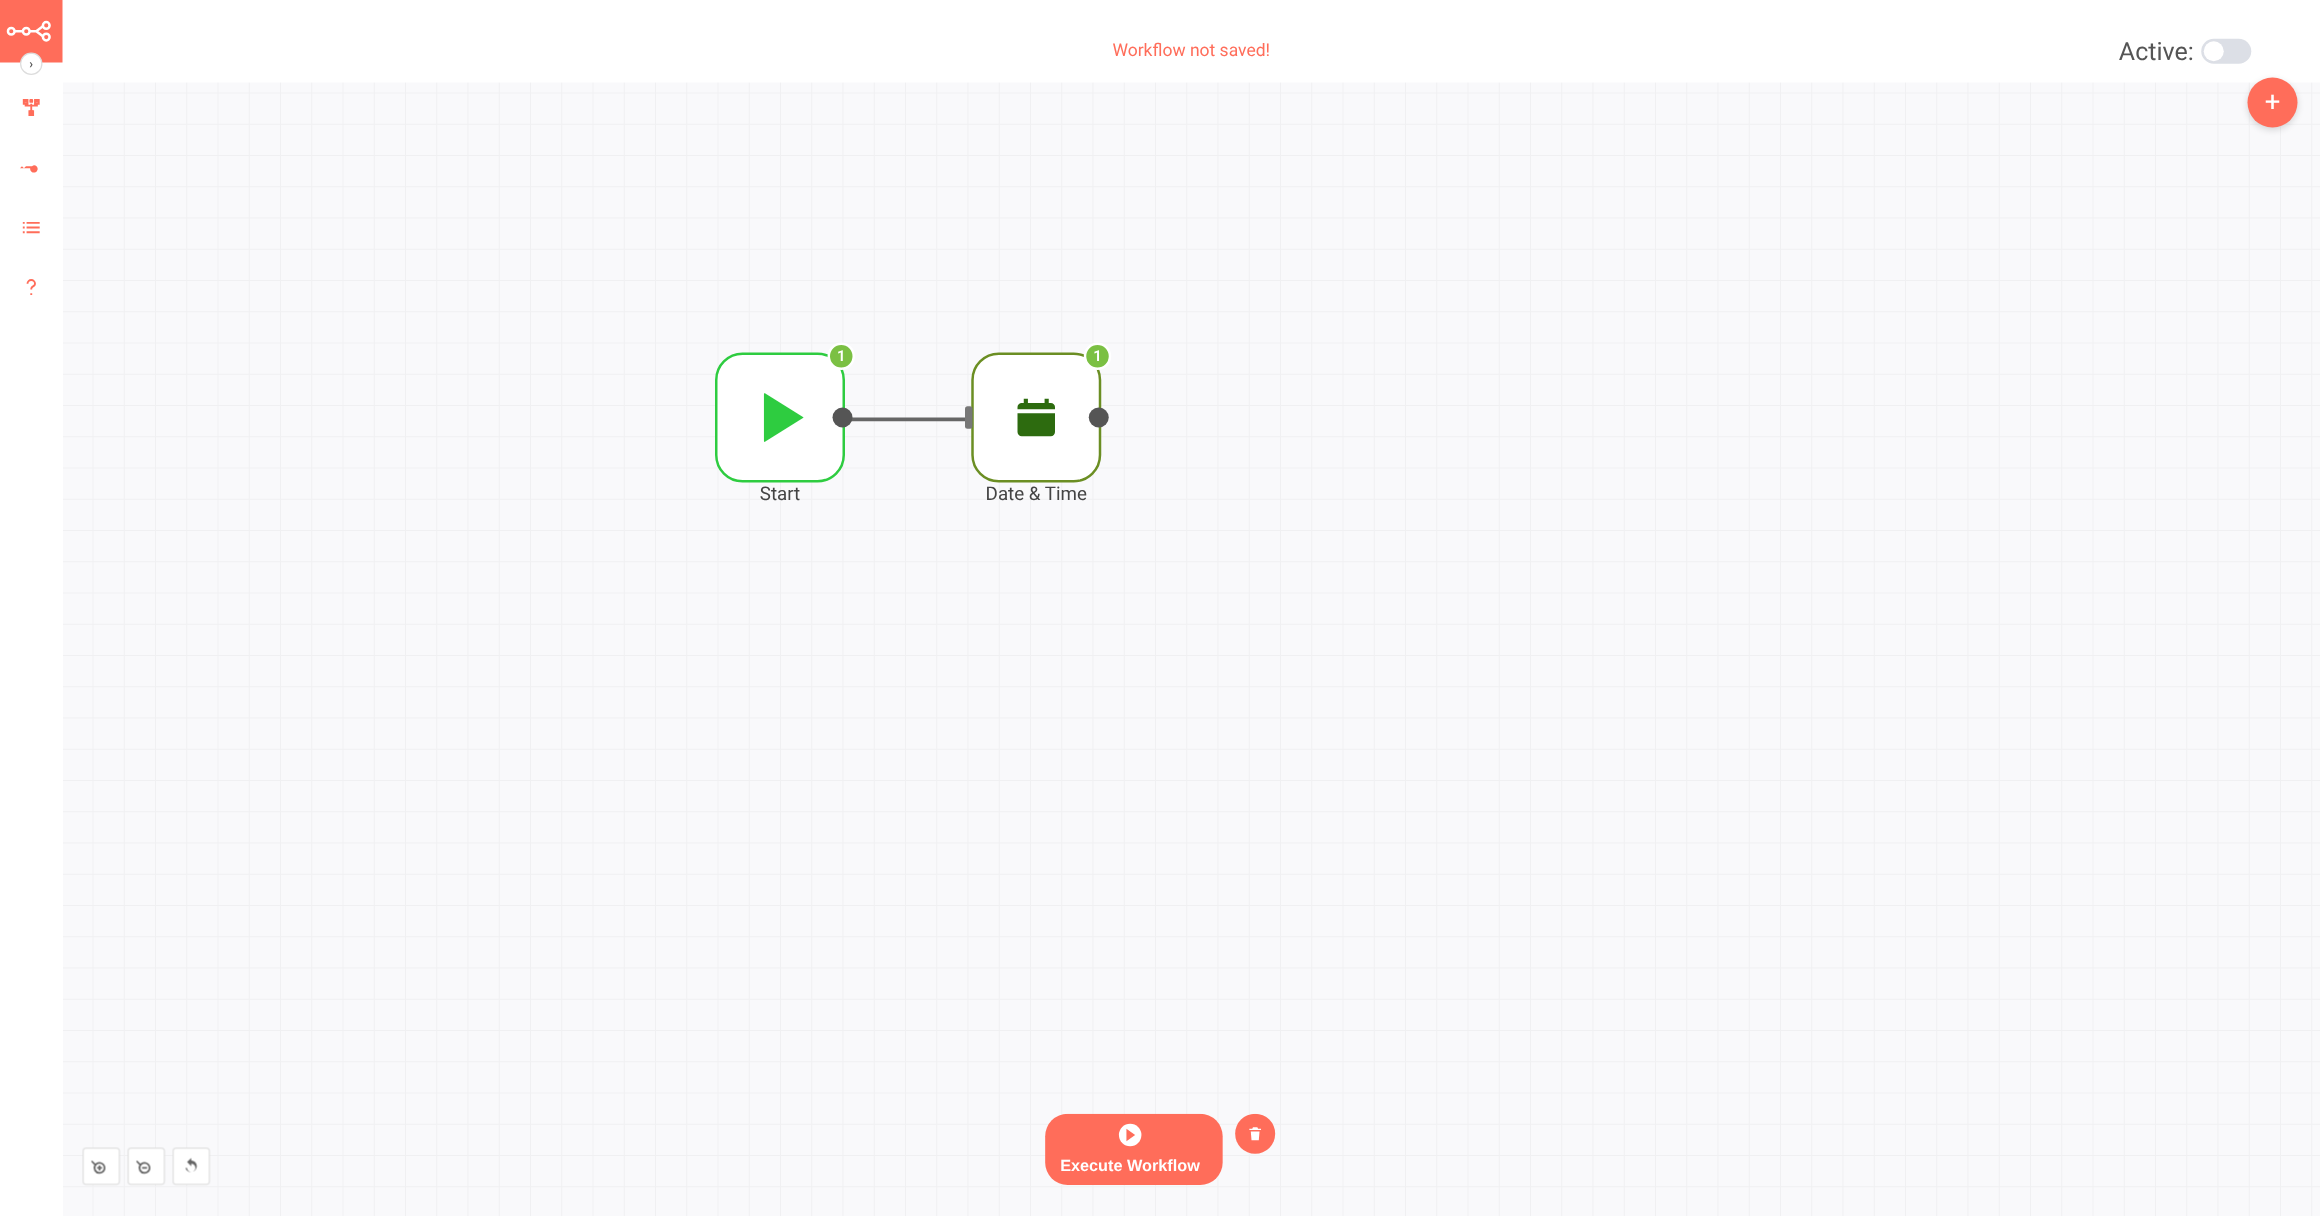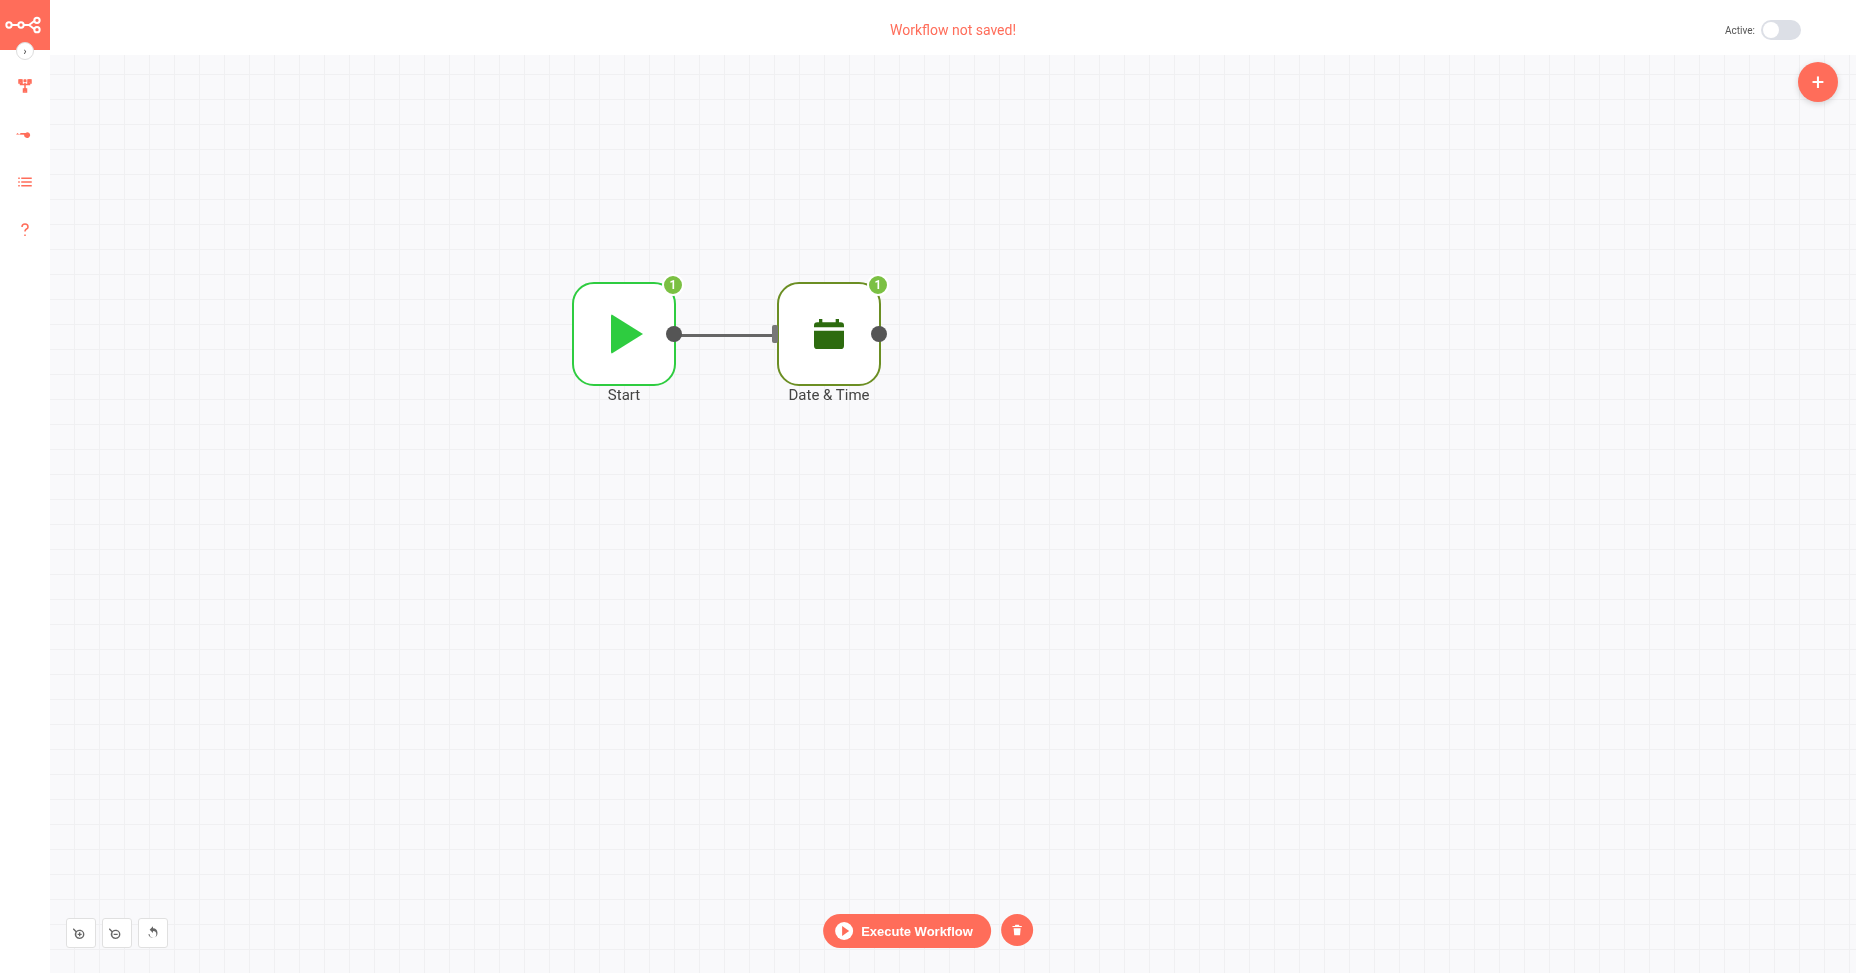--- a/index.html
+++ b/index.html
@@ -60,21 +60,21 @@
       justify-content: center;
       cursor: pointer;
       color: #ff6d5a;
     }
     .sidebar-item svg { width: 18px; height: 18px; fill: currentColor; }
     .sidebar-spacer-top { height: 12px; }
 
     
     .topbar {
       position: fixed;
-      top: 5px;
+      top: 16px;
       left: 50px;
       right: 0;
       height: 50px;
       background: #fff;
       display: flex;
       align-items: center;
       z-index: 90;
     }
     .topbar-center {
       position: absolute;
@@ -82,21 +82,21 @@
       transform: translateX(-50%);
       color: #ff6d5a;
       font-size: 14px;
     }
     .topbar-right {
       position: absolute;
       right: 55px;
       display: flex;
       align-items: center;
       gap: 6px;
-      font-size: 10px;
+      font-size: 20px;
       color: #555;
     }
     .toggle {
       width: 40px;
       height: 20px;
       background: #dcdfe6;
       border-radius: 10px;
       position: relative;
       cursor: pointer;
     }
@@ -238,20 +238,21 @@
       color: #fff;
       border: none;
       border-radius: 18px;
       padding: 8px 18px 8px 12px;
       font-size: 13px;
       font-weight: 600;
       display: flex;
       align-items: center;
       gap: 8px;
       cursor: pointer;
+      flex-direction: column;
     }
     .execute-btn .circle-play {
       width: 18px;
       height: 18px;
       background: #fff;
       border-radius: 50%;
       display: flex;
       align-items: center;
       justify-content: center;
     }

